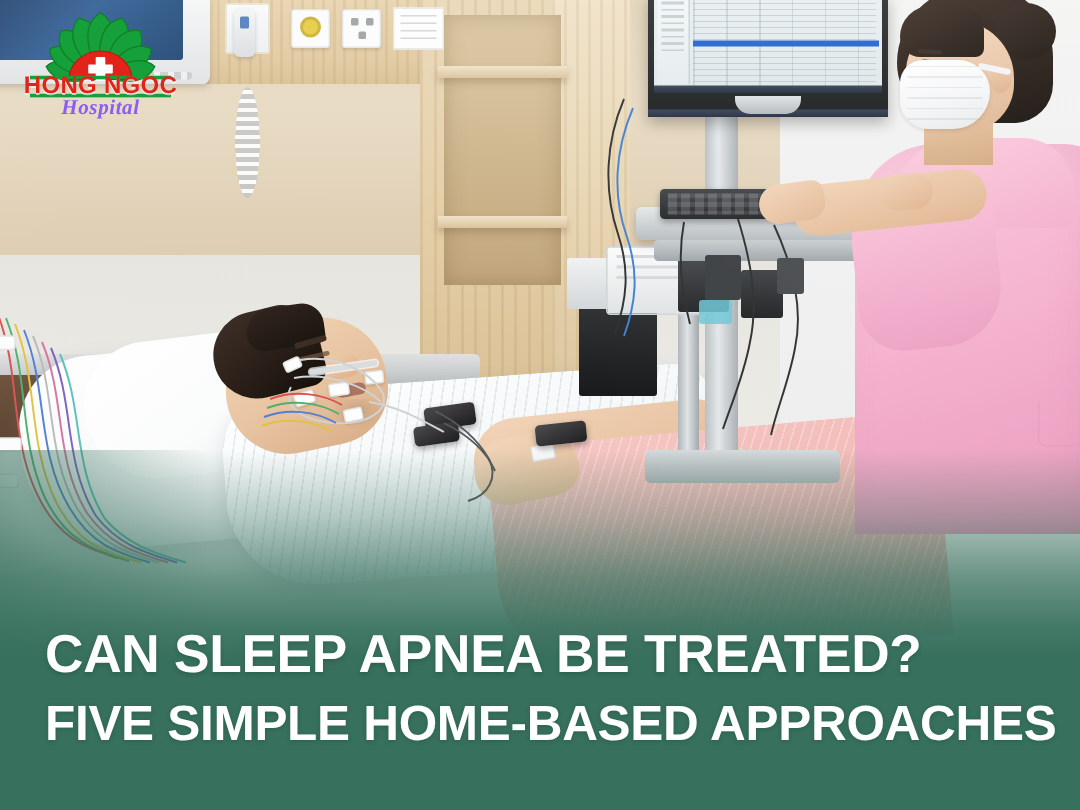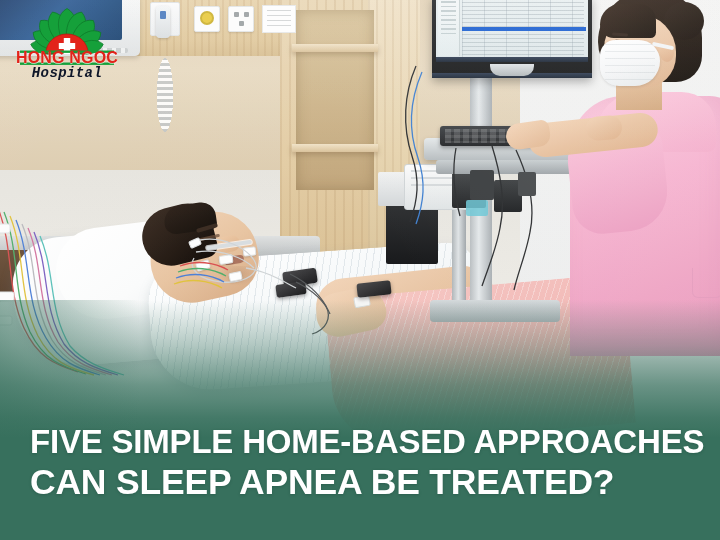--- a/index.html
+++ b/index.html
@@ -682,22 +682,22 @@
     <div class="mask"></div>
     <div class="mask-strap"></div>
 
     <div class="dof"></div>
   </div>
 
   <div class="green-overlay"></div>
   <div class="green-overlay-left"></div>
 
   <div class="title-block">
+    <div class="title-line title-line-1">CAN SLEEP APNEA BE TREATED?</div>
     <div class="title-line title-line-2">FIVE SIMPLE HOME-BASED APPROACHES</div>
-    <div class="title-line title-line-1">CAN SLEEP APNEA BE TREATED?</div>
   </div>
 
   <div class="logo">
     <svg width="106" height="78" viewBox="0 0 106 78">
 
       <g transform="translate(53,46)">
         <g fill="#15a03a" stroke="#0f7d2b" stroke-width="0.8">
           <path transform="rotate(-78)" d="M-4.5,-12 C-8,-22 -7,-32 0,-37 C7,-32 8,-22 4.5,-12 Z"></path>
           <path transform="rotate(-60)" d="M-5,-13 C-9,-24 -8,-34 0,-39 C8,-34 9,-24 5,-13 Z"></path>
           <path transform="rotate(-40)" d="M-5.5,-14 C-10,-26 -9,-36 0,-41 C9,-36 10,-26 5.5,-14 Z"></path>
@@ -723,19 +723,19 @@
 
     <div style="position:absolute;left:0;top:44px;width:106px;height:15px;
                 display:flex;align-items:center;justify-content:center;">
       <span style="color:#e2231a;font-family:'Liberation Sans',sans-serif;
                    font-weight:bold;font-size:16px;letter-spacing:0.2px;
                    text-shadow:0 1px 0 rgba(255,255,255,.6);">HONG NGOC</span>
     </div>
 
     <div style="position:absolute;left:0;top:58px;width:106px;height:18px;
                 display:flex;align-items:center;justify-content:center;">
-      <span style="color:#0f172a;font-family:Liberation Mono, monospace;
+      <span style="color:#8b5cf6;font-family:Liberation Serif, serif;
                    font-style:italic;font-weight:bold;font-size:14px;
                    letter-spacing:0.4px;">Hospital</span>
     </div>
   </div>
 
 </div>
 
 </body></html>

